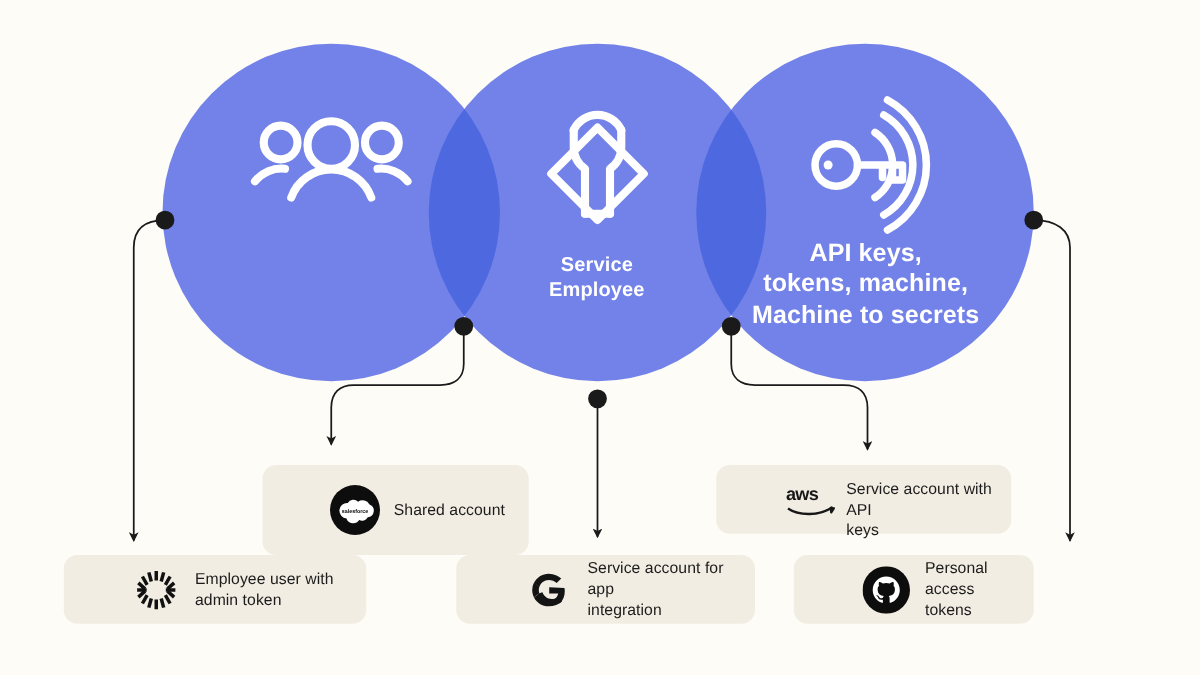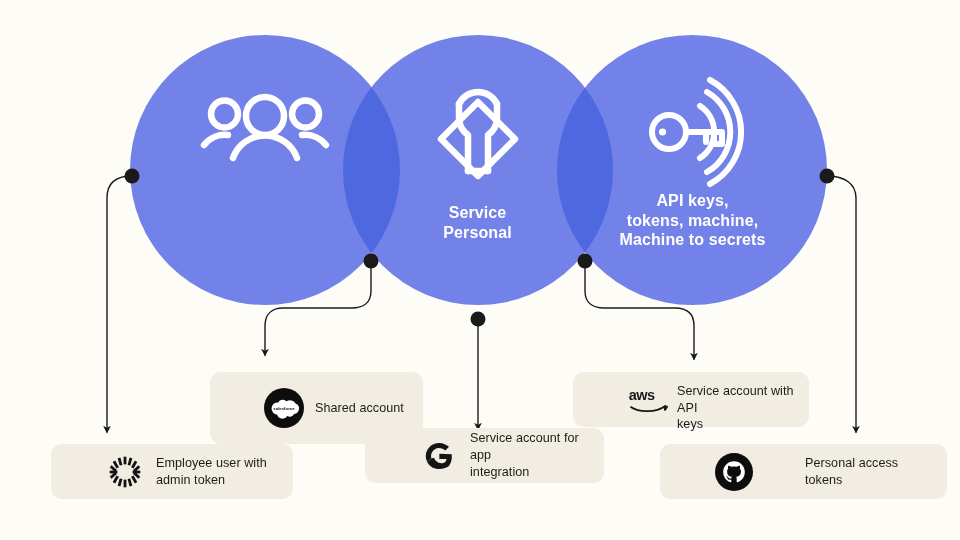--- a/index.html
+++ b/index.html
@@ -48,21 +48,21 @@
   #label-service {
     left: 400px;
     top: 203px;
     width: 155px;
     font-size: 16px;
   }
   #label-api {
     left: 595px;
     top: 191px;
     width: 195px;
-    font-size: 16px;
+    font-size: 20px;
   }
 
   .card {
     position: absolute;
     z-index: 3;
     background: #f2ede3;
     border-radius: 11px;
     display: flex;
     align-items: center;
     box-sizing: border-box;
@@ -80,23 +80,23 @@
   }
   .card-text {
     font-size: 12.6px;
     color: #1c1c1c;
     line-height: 1.33;
     letter-spacing: 0.05px;
   }
 
   #card-okta   { left: 51px;  top: 444px; width: 242px; height: 55px; }
   #card-sfdc   { left: 210px; top: 372px; width: 213px; height: 72px; }
-  #card-google { left: 365px; top: 428px; width: 239px; height: 55px; }
+  #card-google { left: 365px; top: 444px; width: 239px; height: 55px; }
   #card-aws    { left: 573px; top: 372px; width: 236px; height: 55px; }
-  #card-github { left: 660px; top: 444px; width: 287px; height: 55px; gap: 40px; }
+  #card-github { left: 635px; top: 444px; width: 192px; height: 55px; }
 
   #card-aws .card-logo { width: 46px; margin-right: 4px; }
   #card-aws .card-text { align-self: flex-start; margin-top: 11px; }
 </style>
 </head>
 <body>
 
 <div id="stage">
 
   <svg id="venn-svg" viewBox="0 0 960 540">
@@ -168,21 +168,21 @@
       <circle cx="371" cy="261" r="7.5"></circle>
       <circle cx="478" cy="319" r="7.5"></circle>
       <circle cx="585" cy="261" r="7.5"></circle>
       <circle cx="827" cy="176" r="7.5"></circle>
     </g>
   </svg>
 
 
   <div class="circle-label" id="label-service">
     <div>Service</div>
-    <div>Personal</div>
+    <div>Employee</div>
   </div>
 
   <div class="circle-label" id="label-api">
     <div>API keys,</div>
     <div>tokens, machine,</div>
     <div>Machine to secrets</div>
   </div>
 
   <div class="card" id="card-okta">
     <span class="card-logo">

